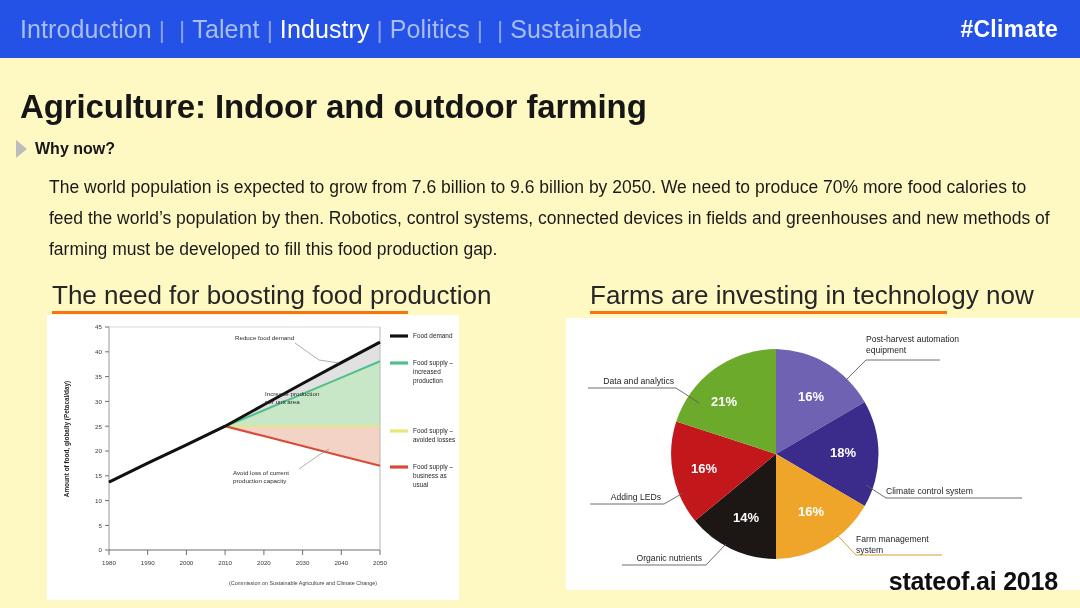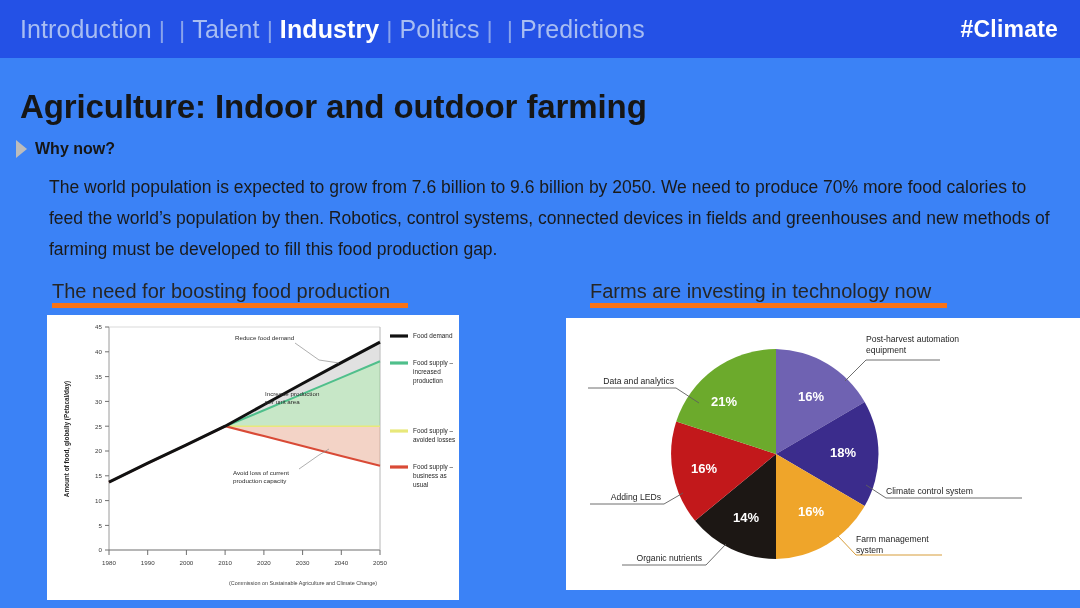--- a/index.html
+++ b/index.html
@@ -2,35 +2,35 @@
 <html><head>
 <meta charset="utf-8">
 <style>
   * { box-sizing: border-box; margin: 0; padding: 0; }
   html, body {
     width: 1080px; height: 608px;
     background: #ffffff;
     font-family: "Liberation Sans", sans-serif;
     overflow: hidden;
   }
-  #slide { position: relative; width: 1080px; height: 608px; background: #3b82f6; }
+  #slide { position: relative; width: 1080px; height: 608px; background: #fef9c3; }
 
   
   #navbar {
     position: absolute; left: 0; top: 0; width: 1080px; height: 58px;
     background: #2451E6;
     display: flex; align-items: center; justify-content: space-between;
     padding: 0 22px 0 20px;
   }
   #nav-items { display: flex; align-items: baseline; white-space: nowrap; }
   .nav-item {
     font-size: 25px; color: #A8BDF2; letter-spacing: .1px;
     line-height: 1;
   }
-  .nav-item.active { color: #ffffff; font-weight: bold; }
+  .nav-item.active { color: #ffffff; font-weight: normal; }
   .nav-sep { font-size: 24px; color: #88A3EC; padding: 0 7px; line-height: 1; }
   #hashtag { font-size: 23px; color: #ffffff; font-weight: bold; letter-spacing: .2px; }
 
   
   #slide-title {
     position: absolute; left: 20px; top: 88px;
     font-size: 33px; font-weight: bold; color: #161616; letter-spacing: -.1px;
   }
   #why-row {
     position: absolute; left: 16px; top: 140px;
@@ -45,23 +45,23 @@
   }
   #why-label { font-size: 16px; font-weight: bold; color: #161616; }
   #body-text {
     position: absolute; left: 41px; top: 172px; width: 1012px;
     font-size: 17.5px; line-height: 31px; color: #1a1a1a; margin-left: 8px;
   }
 
   
   .panel-heading {
     position: absolute;
-    font-size: 20px; color: #262626;
+    font-size: 26px; color: #262626;
     padding-bottom: 0;
-    border-bottom: 5px solid #f97316;
+    border-bottom: 3px solid #f97316;
     white-space: nowrap;
   }
   #left-heading  { left: 52px;  top: 280px; width: 356px; }
   #right-heading { left: 590px; top: 280px; width: 357px; text-align: left; }
 
   
   #linechart { position: absolute; left: 47px; top: 315px; width: 412px; height: 285px; }
 
   
   #piechart { position: absolute; left: 566px; top: 318px; width: 514px; height: 272px; }
@@ -84,21 +84,21 @@
       <span class="nav-item">Introduction</span>
       <span class="nav-sep">|</span>
       <span class="nav-sep">|</span>
       <span class="nav-item">Talent</span>
       <span class="nav-sep">|</span>
       <span class="nav-item active">Industry</span>
       <span class="nav-sep">|</span>
       <span class="nav-item">Politics</span>
       <span class="nav-sep">|</span>
       <span class="nav-sep">|</span>
-      <span class="nav-item">Predictions</span>
+      <span class="nav-item">Sustainable</span>
     </div>
     <div id="hashtag">#Climate</div>
   </div>
 
   <div id="slide-title">Agriculture: Indoor and outdoor farming</div>
 
   <div id="why-row">
     <span id="why-arrow"></span>
     <span id="why-label">Why now?</span>
   </div>
@@ -256,14 +256,15 @@
       <text x="136" y="243" text-anchor="end">Organic nutrients</text>
 
       <path d="M117,175 L98,186 L24,186" fill="none" stroke="#5f5f5f" stroke-width="0.9"></path>
       <text x="95" y="182" text-anchor="end">Adding LEDs</text>
 
       <path d="M133,85 L110,70 L22,70" fill="none" stroke="#5f5f5f" stroke-width="0.9"></path>
       <text x="108" y="66" text-anchor="end">Data and analytics</text>
     </g>
   </svg>
 
+  <div id="branding">stateof.ai 2018</div>
 
 </div>
 
 </body></html>

